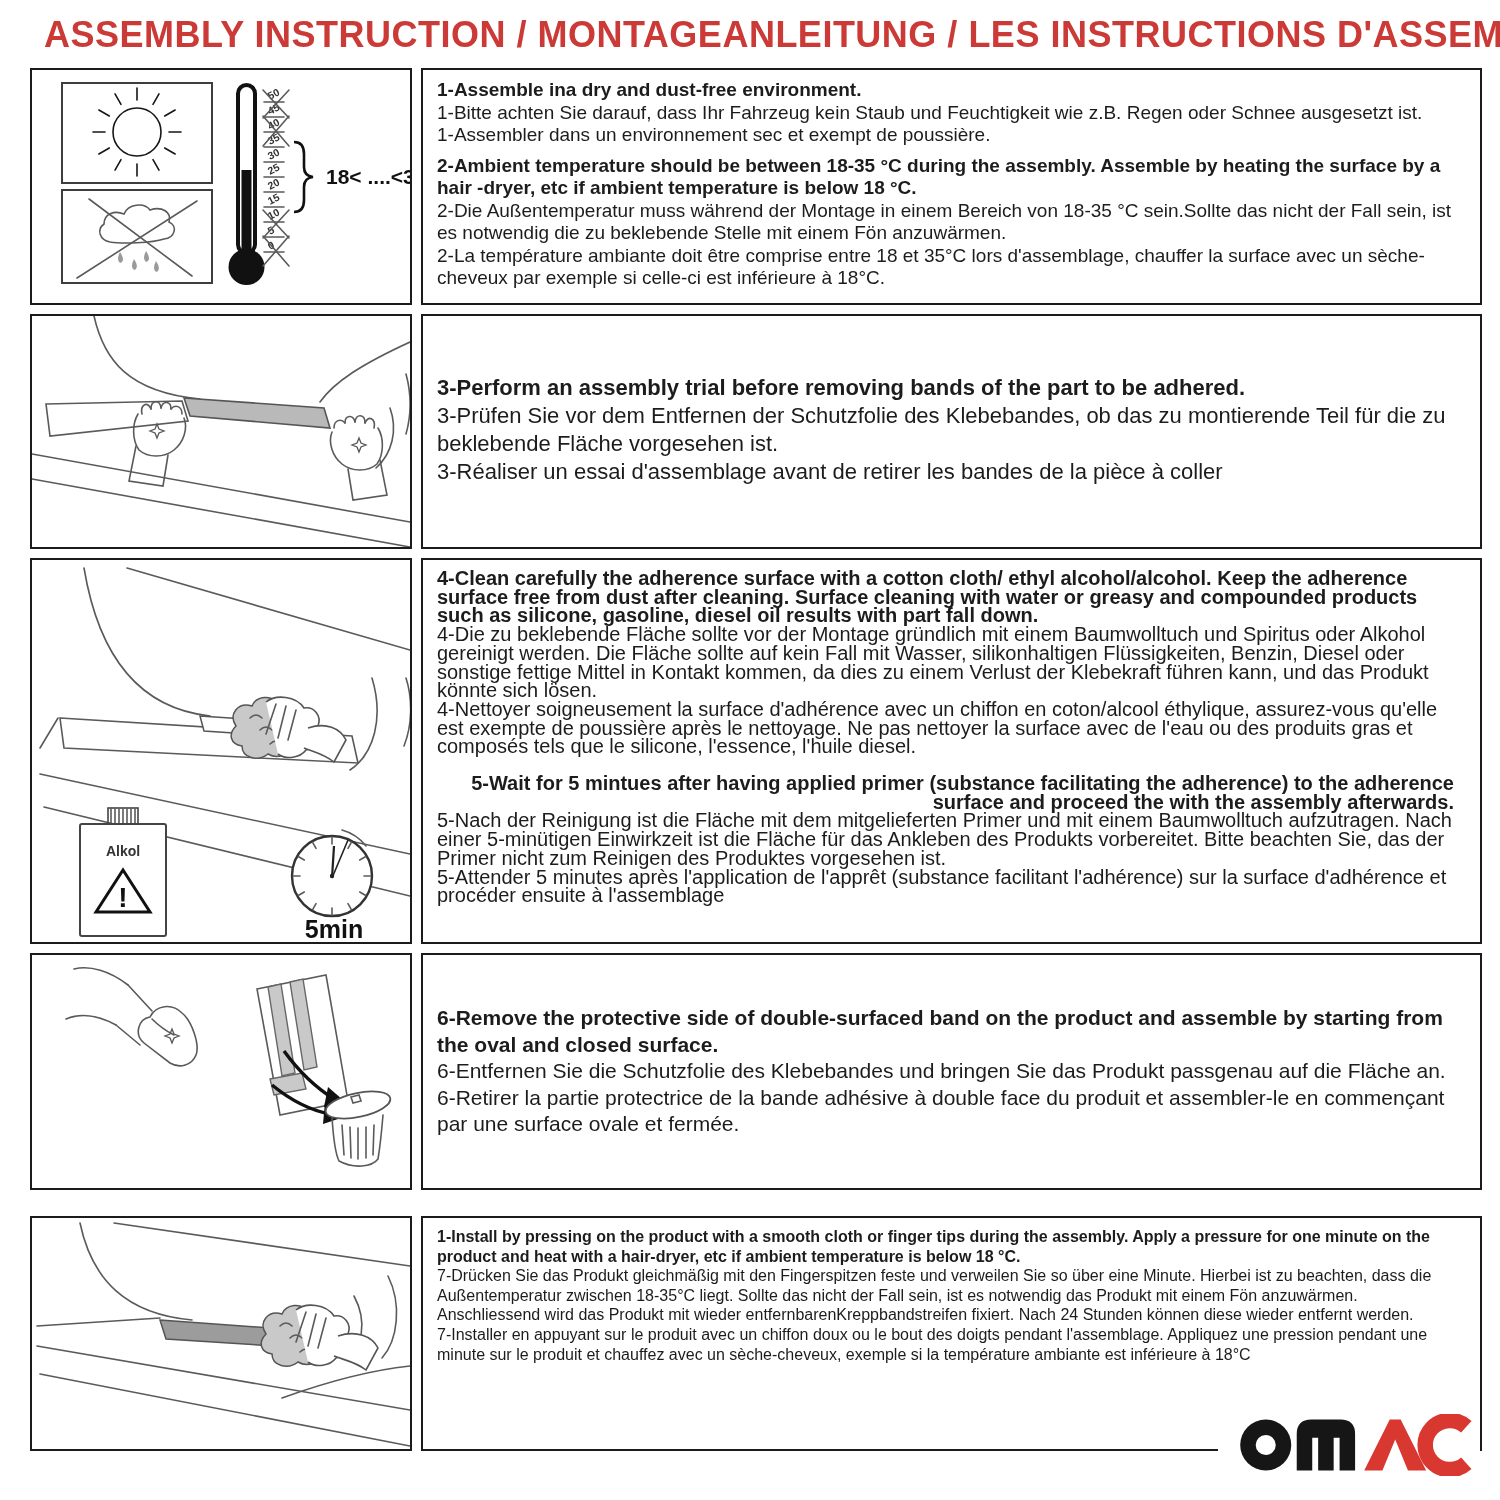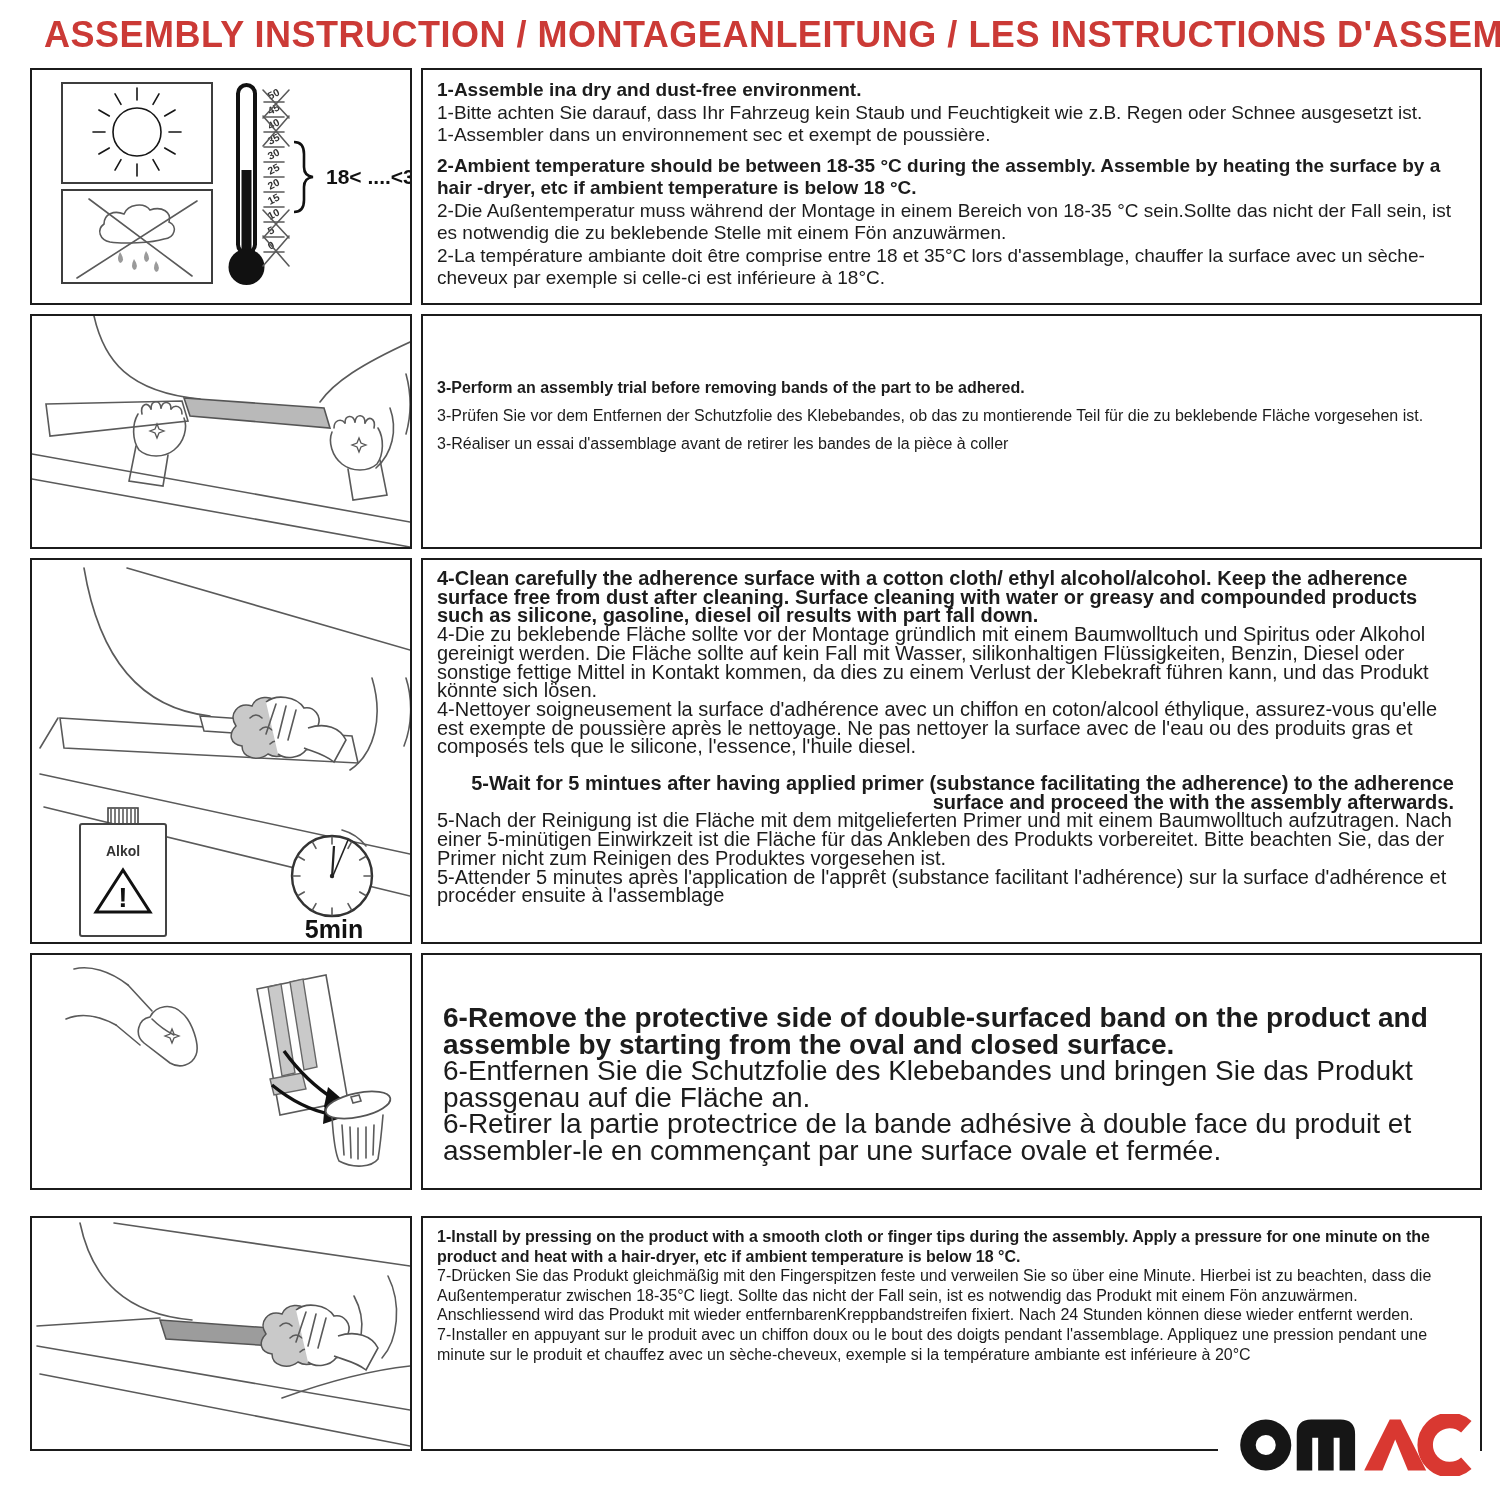--- a/index.html
+++ b/index.html
@@ -20,23 +20,23 @@
   }
   .txt{
     flex:1;border:2px solid #1b1b1b;box-sizing:border-box;
     background:#fff;padding:9px 26px 6px 14px;overflow:hidden;
   }
   .ill svg{display:block;width:100%;height:100%;}
   p{margin:0;}
   .b{font-weight:bold;}
   .h1{height:237px}.h2{height:235px}.h3{height:386px}.h4{height:237px}.h5{height:235px}
   .f1 p{font-size:19px;line-height:22.5px;}
-  .f2 p{font-size:16px;line-height:28px;}
+  .f2 p{font-size:22px;line-height:28px;}
   .f3 p{font-size:20px;line-height:18.7px;}
-  .f4 p{font-size:28px;line-height:26.5px;margin-left:6px;}
+  .f4 p{font-size:21px;line-height:26.5px;}
   .f5 p{font-size:16px;line-height:19.6px;}
   .t2{padding-top:58px;}
   .t4{padding-top:50px;}
   .g22{margin-top:8px;}
   .g18{margin-top:18px;text-align:right;}
   .logo{
     position:absolute;right:20px;top:1404px;background:#ffffff;
     padding:10px 2px 6px 16px;
   }
   .logo svg{display:block;width:244px;height:62px;}
@@ -323,21 +323,21 @@
         <path d="M-14,-10 q6,-6 12,0 M-4,2 q6,-6 12,0 M6,16 q6,-6 12,0" class="line" stroke-width="1.2"></path>
         <path d="M2,-26 C12,-34 32,-32 40,-20 C50,-22 58,-12 54,-2 C60,8 54,20 42,22 C36,30 22,32 14,26" fill="#ffffff" stroke="#555555" stroke-width="1.6"></path>
         <path d="M12,-24 L2,6 M22,-22 L14,10 M32,-18 L24,12" class="line" stroke-width="1.3"></path>
         <path d="M44,0 C62,-6 78,0 84,12 L72,34 C62,26 50,24 40,20" fill="#ffffff" stroke="#555555" stroke-width="1.6"></path>
       </g>
     </svg>
   </div>
   <div class="txt f5">
     <p class="b">1-Install by pressing on the product with a smooth cloth or finger tips during the assembly. Apply a pressure for one minute on the product and heat with a hair-dryer, etc if ambient temperature is below 18 °C.</p>
     <p>7-Drücken Sie das Produkt gleichmäßig mit den Fingerspitzen feste und verweilen Sie so über eine Minute. Hierbei ist zu beachten, dass die Außentemperatur zwischen 18-35°C liegt. Sollte das nicht der Fall sein, ist es notwendig das Produkt mit einem Fön anzuwärmen. Anschliessend wird das Produkt mit wieder entfernbarenKreppbandstreifen fixiert. Nach 24 Stunden können diese wieder entfernt werden.</p>
-    <p>7-Installer en appuyant sur le produit avec un chiffon doux ou le bout des doigts pendant l'assemblage. Appliquez une pression pendant une minute sur le produit et chauffez avec un sèche-cheveux, exemple si la température ambiante est inférieure à 20°C</p>
+    <p>7-Installer en appuyant sur le produit avec un chiffon doux ou le bout des doigts pendant l'assemblage. Appliquez une pression pendant une minute sur le produit et chauffez avec un sèche-cheveux, exemple si la température ambiante est inférieure à 18°C</p>
   </div>
 </div>
 
 <div class="logo" role="img" aria-label="OMAC">
   <svg viewBox="0 0 258 68">
     <circle cx="30" cy="34" r="28" fill="#161616"></circle>
     <circle cx="30" cy="34" r="11" fill="#ffffff"></circle>
     <path d="M64,62 V22 Q64,6 80,6 H112 Q128,6 128,22 V62 H111 V26 H104.5 V62 H87.5 V26 H81 V62 Z" fill="#161616"></path>
     <path d="M138,62 L166,6 H178 L206,62 H186 L172,28 L158,62 Z" fill="#d93831"></path>
     <path d="M250,14 A27,27 0 1 0 250,54" fill="none" stroke="#d93831" stroke-width="17"></path>

